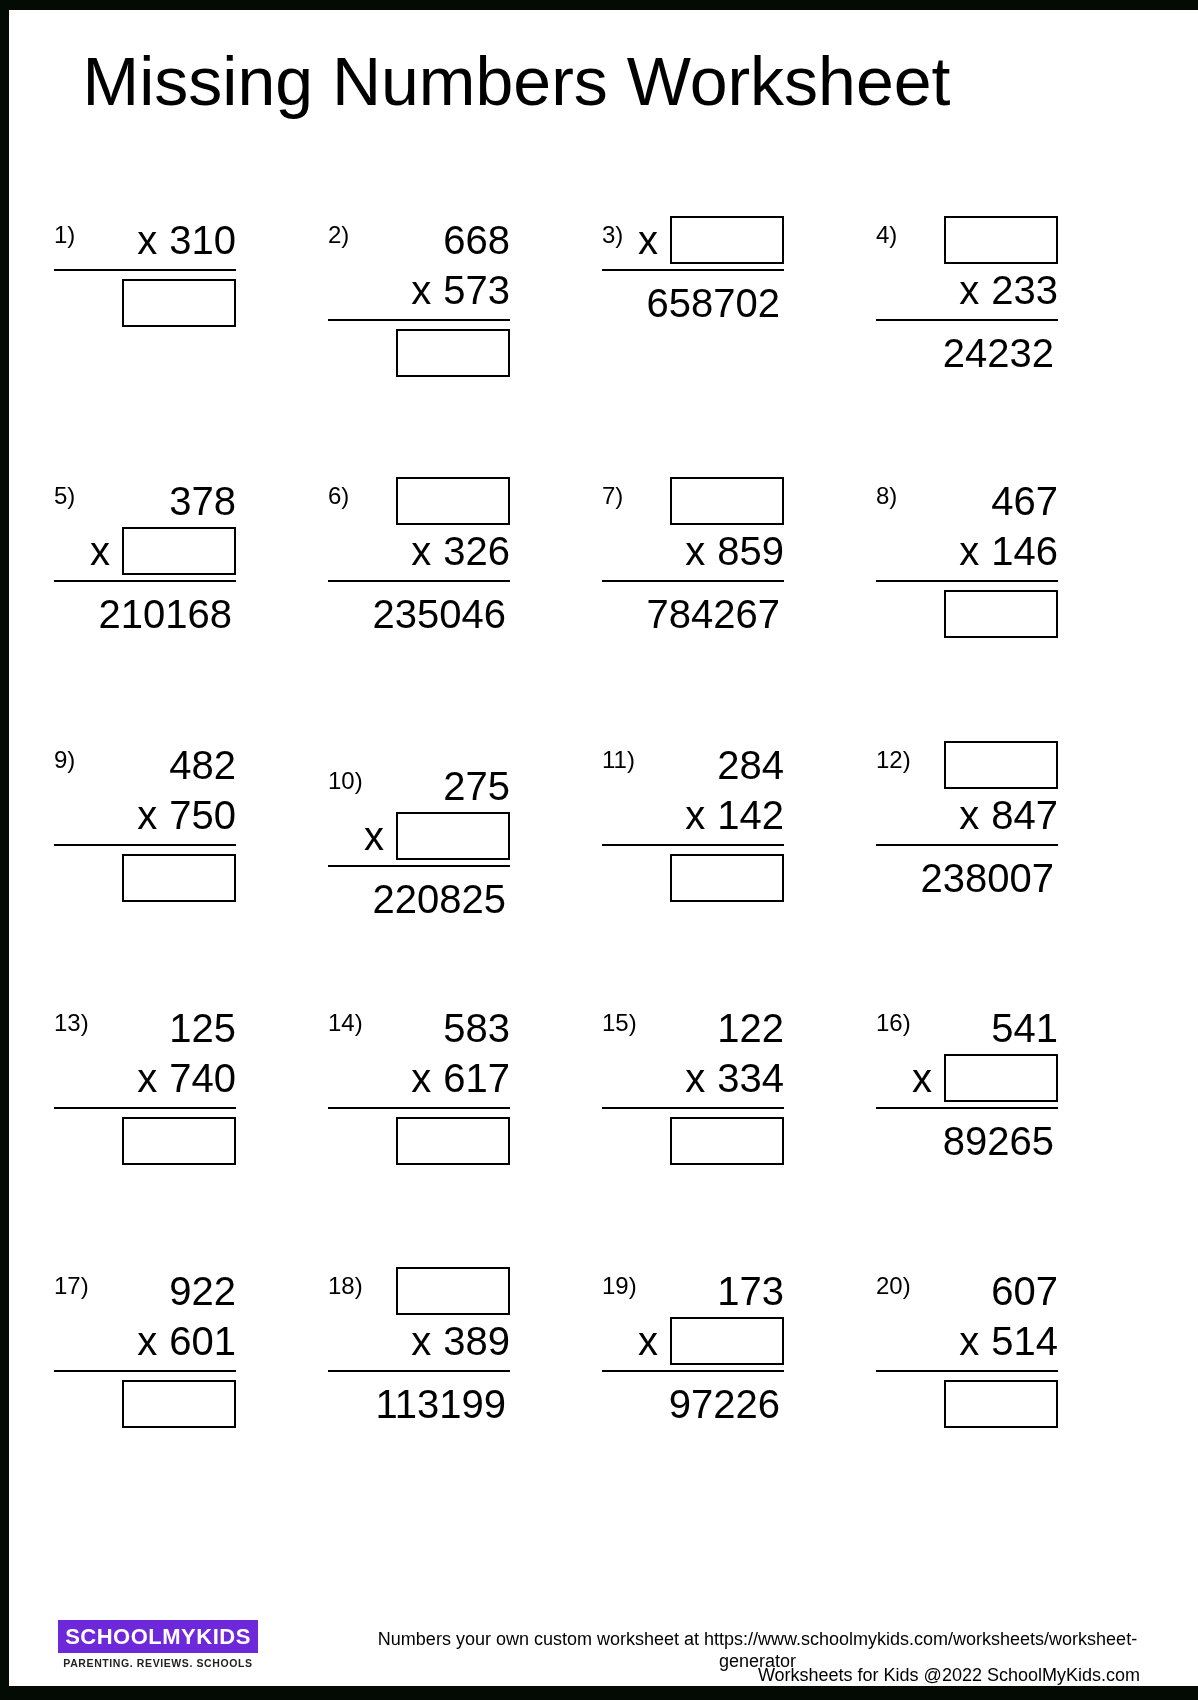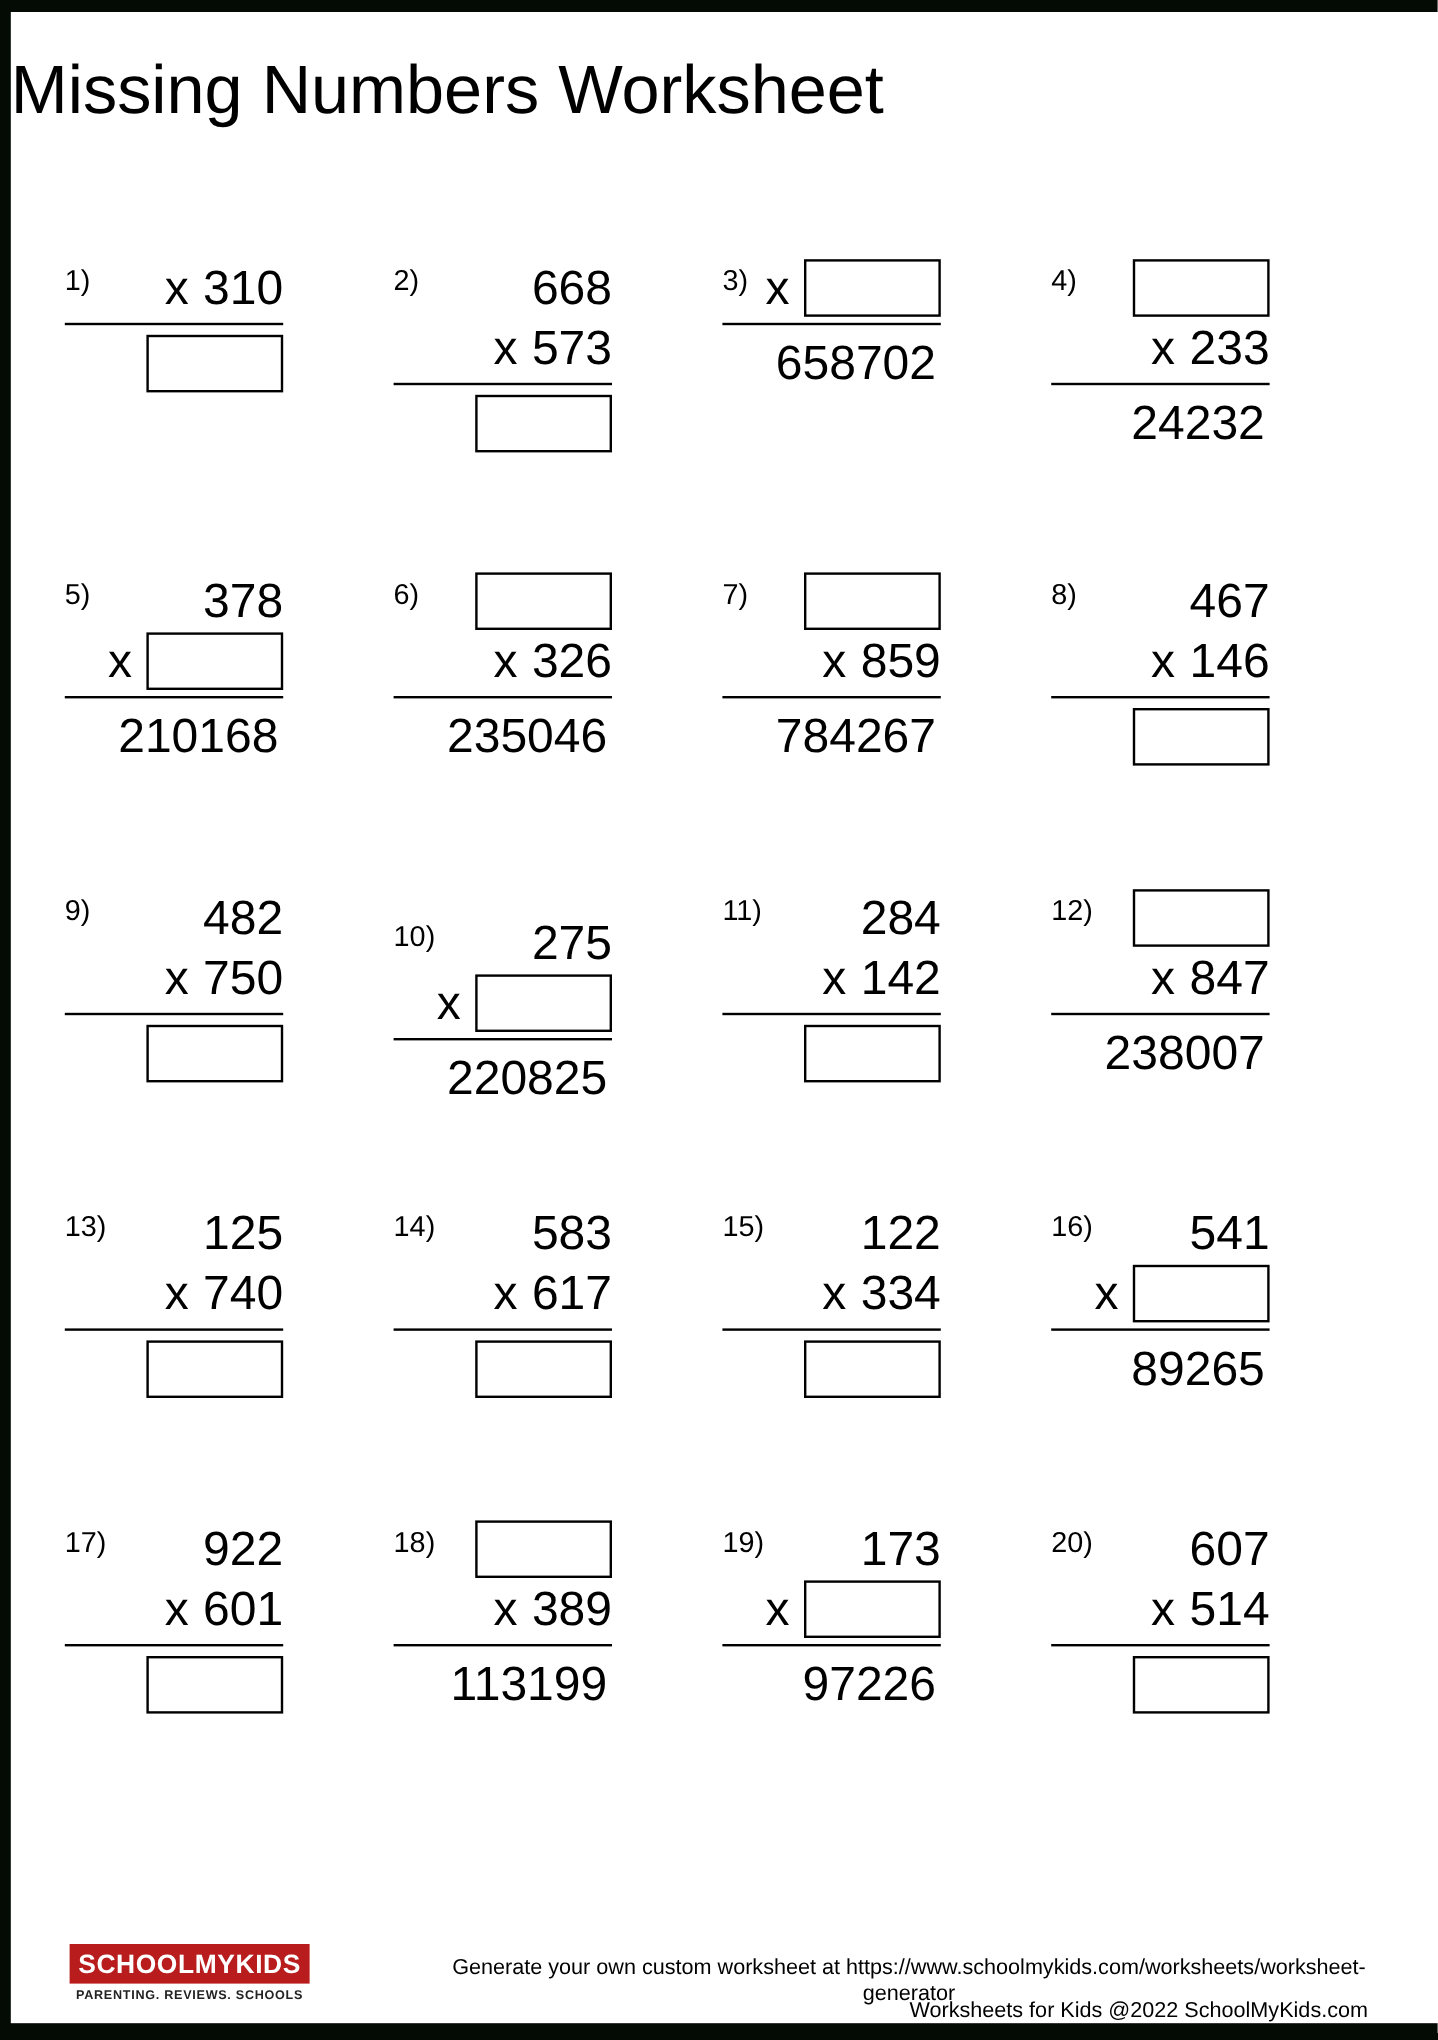--- a/index.html
+++ b/index.html
@@ -8,42 +8,42 @@
     background:#ffffff;color:#000;
     font-family:"Liberation Sans","DejaVu Sans",sans-serif;
   }
   .bar{position:absolute;background:#040a04;}
   .bar-top{left:0;top:0;width:1198px;height:10px;}
   .bar-left{left:0;top:0;width:9px;height:1700px;}
   .bar-bottom{left:0;top:1686px;width:1198px;height:14px;}
 
   .title{
     position:absolute;left:9px;top:42px;width:1015px;margin:0;
-    font-size:57px;font-weight:500;letter-spacing:0px;
+    text-align:center;font-size:68px;font-weight:500;letter-spacing:0px;
   }
 
   .cell{position:absolute;width:182px;}
   .plabel{position:absolute;left:0;top:6px;font-size:24px;}
   .prow{
     display:flex;justify-content:flex-end;align-items:center;
     height:50px;font-size:40px;gap:12px;white-space:nowrap;
   }
   .prow .numtext{display:inline-block;}
   .mbox{
     display:inline-block;width:110px;height:44px;
     border:2px solid #000;background:#fff;flex:0 0 auto;
   }
   .rule{border-top:2px solid #000;margin-top:4px;width:182px;}
   .row3{margin-top:6px;height:52px;}
   .row3 .numtext{padding-right:4px;}
 
   .footer-logo{position:absolute;left:58px;top:1620px;width:200px;}
   .logo-box{
     height:33px;line-height:33px;text-align:center;
-    background:#b91c1c;color:#ffffff;font-weight:bold;font-size:22px;
+    background:#6d28d9;color:#ffffff;font-weight:bold;font-size:22px;
     letter-spacing:0.5px;
   }
   .logo-tagline{
     margin-top:4px;text-align:center;
     font-size:10.5px;font-weight:bold;color:#222;letter-spacing:0.6px;
   }
   .footer-gen{
     position:absolute;left:365px;top:1628px;width:785px;
     text-align:center;font-size:18px;line-height:22px;
   }
@@ -335,14 +335,14 @@
     <div class="prow row3">
         <div class="mbox"></div>
       </div>
   </div>
   </div>
 
 <div class="footer-logo">
   <div class="logo-box">SCHOOLMYKIDS</div>
   <div class="logo-tagline">PARENTING. REVIEWS. SCHOOLS</div>
 </div>
-<div class="footer-gen">Generate your own custom worksheet at https://www.schoolmykids.com/worksheets/worksheet-generator</div>
+<div class="footer-gen">Numbers your own custom worksheet at https://www.schoolmykids.com/worksheets/worksheet-generator</div>
 <div class="footer-copy">Worksheets for Kids @2022 SchoolMyKids.com</div>
 
 </body></html>

